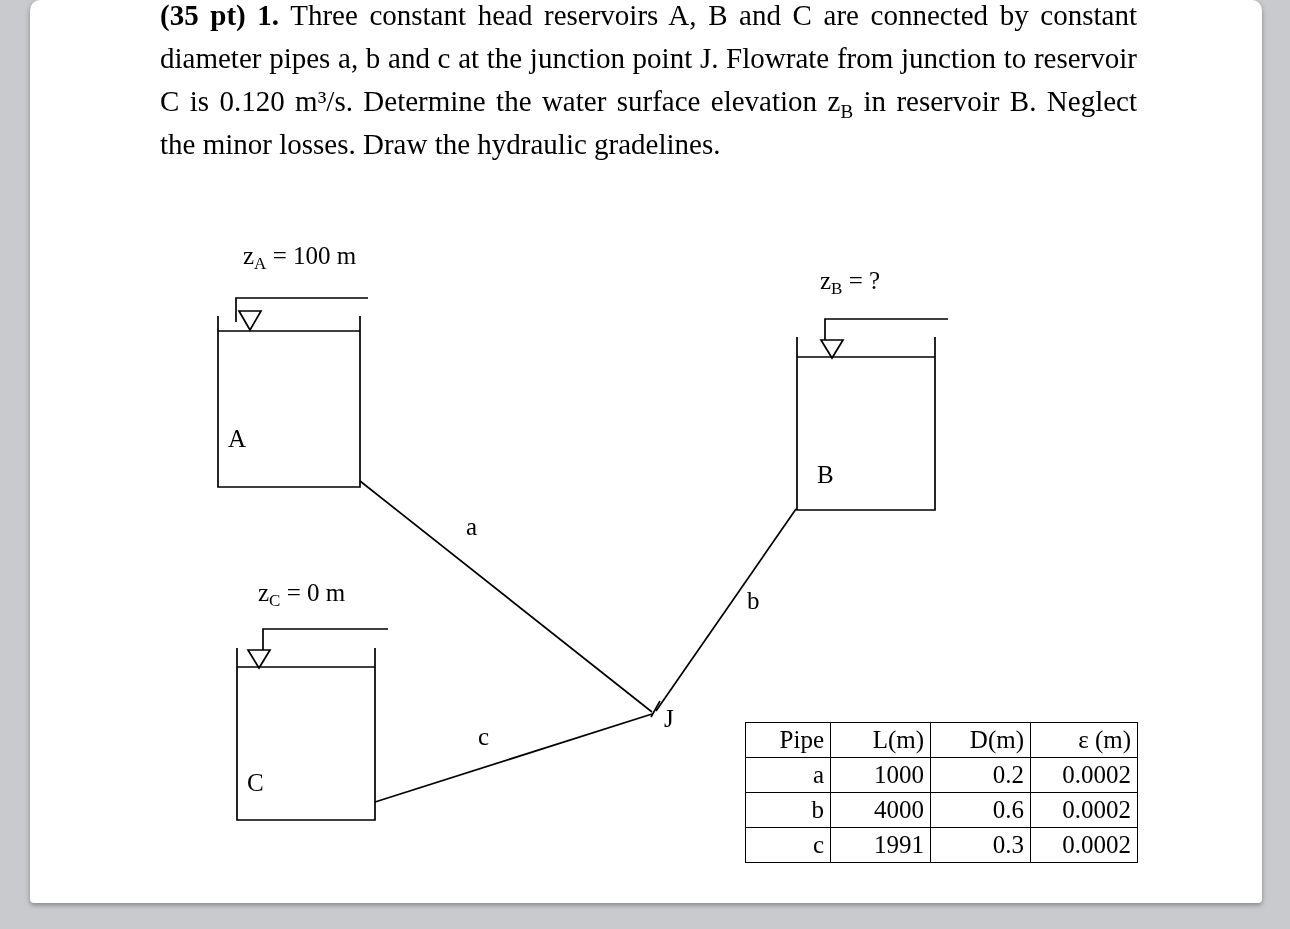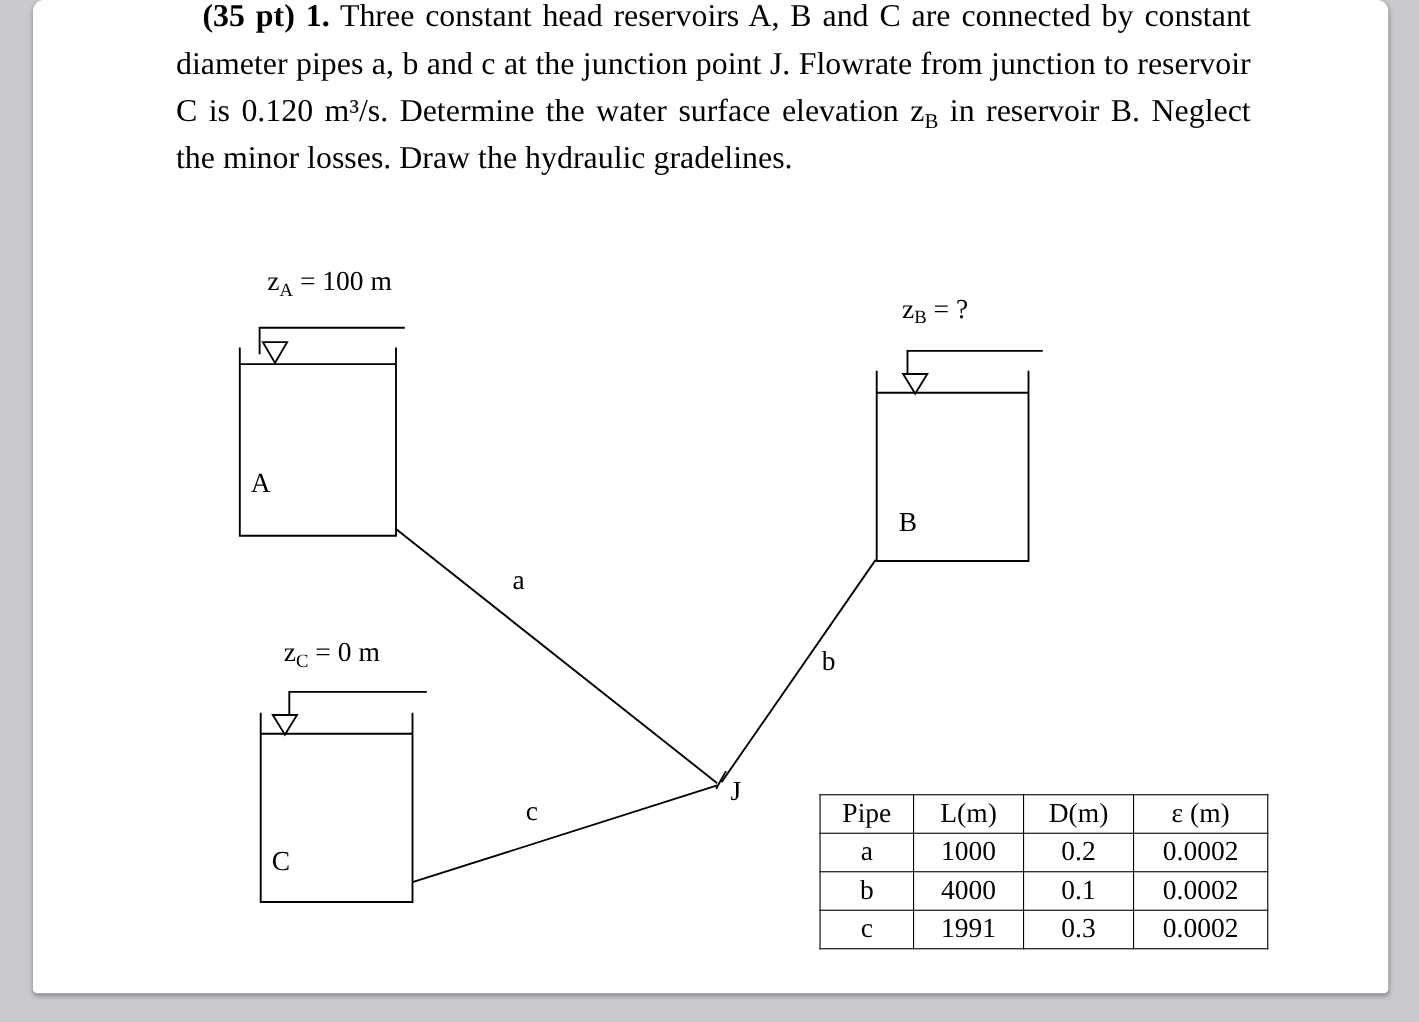--- a/index.html
+++ b/index.html
@@ -21,21 +21,21 @@
   }
   .problem {
     position:absolute;
     left:160px; top:-6px;
     width:977px;
     font-size:29px;
     line-height:43px;
     text-align:justify;
     z-index:2;
   }
-  .problem .lead { font-weight:bold;margin-left:24px; }
+  .problem .lead { font-weight:bold; }
   .problem sub { font-size:19px; line-height:0; }
   svg.diagram {
     position:absolute;
     left:0; top:0;
     width:1290px; height:929px;
     z-index:2;
   }
   .diagram path, .diagram polyline, .diagram line {
     fill:none;
     stroke:#000;
@@ -53,28 +53,28 @@
     left:745px; top:722px;
     border-collapse:collapse;
     z-index:3;
     background:#fff;
     font-family:"Liberation Serif", serif;
     font-size:25px;
   }
   .pipe-table th, .pipe-table td {
     border:1.5px solid #000;
     font-weight:normal;
-    text-align:center;
+    text-align:right;
     height:35px;
     padding:0 6px;
   }
   .pipe-table .col-pipe { width:85px; }
   .pipe-table .col-l { width:100px;font-family:Liberation Serif, serif; }
   .pipe-table .col-d { width:100px; }
-  .pipe-table .col-e { width:122px; }
+  .pipe-table .col-e { width:107px; }
 </style>
 </head>
 <body>
 
 <div class="page"></div>
 
 <p class="problem"><span class="lead">(35 pt) 1.</span><span> Three constant head reservoirs A, B and C are connected by constant diameter pipes a, b and c at the junction point J. Flowrate from junction to reservoir C is 0.120 m³/s. Determine the water surface elevation z</span><sub>B</sub><span> in reservoir B. Neglect the minor losses. Draw the hydraulic gradelines.</span></p>
 
 <svg class="diagram" viewBox="0 0 1290 929">
 
@@ -129,21 +129,21 @@
   <tbody>
     <tr>
       <td>a</td>
       <td>1000</td>
       <td>0.2</td>
       <td>0.0002</td>
     </tr>
     <tr>
       <td>b</td>
       <td>4000</td>
-      <td>0.1</td>
+      <td>0.6</td>
       <td>0.0002</td>
     </tr>
     <tr>
       <td>c</td>
       <td>1991</td>
       <td>0.3</td>
       <td>0.0002</td>
     </tr>
   </tbody>
 </table>

